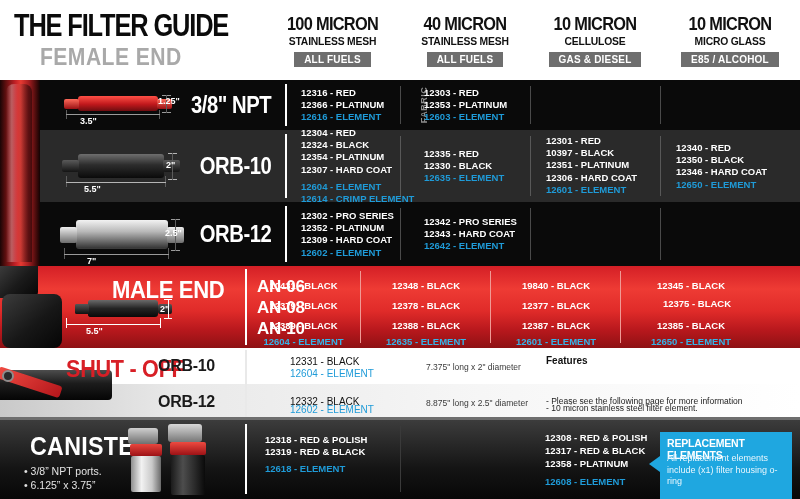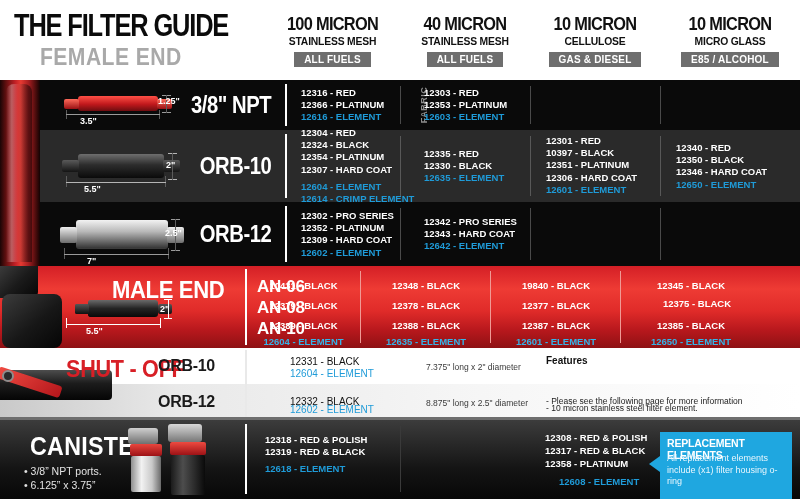--- a/index.html
+++ b/index.html
@@ -415,21 +415,21 @@
 
     <div class="can-part" style="left:265px;top:14px;">12318 - RED &amp; POLISH</div>
     <div class="can-part" style="left:265px;top:26px;">12319 - RED &amp; BLACK</div>
     <div class="can-part elem" style="left:265px;top:43px;">12618 - ELEMENT</div>
 
     <div class="vline-dim" style="left:400px;top:6px;height:66px;background:#3a3a3a;"></div>
 
     <div class="can-part" style="left:545px;top:12px;">12308 - RED &amp; POLISH</div>
     <div class="can-part" style="left:545px;top:25px;">12317 - RED &amp; BLACK</div>
     <div class="can-part" style="left:545px;top:38px;">12358 - PLATINUM</div>
-    <div class="can-part elem" style="left:545px;top:56px;margin-left:14px;">12608 - ELEMENT</div>
+    <div class="can-part elem" style="left:545px;top:56px;">12608 - ELEMENT</div>
   </div>
 
   <div class="callout">
     <div class="ct">REPLACEMENT ELEMENTS</div>
     <div class="cb">All replacement elements include (x1) filter housing o-ring</div>
   </div>
 
 </div>
 
 </body></html>

